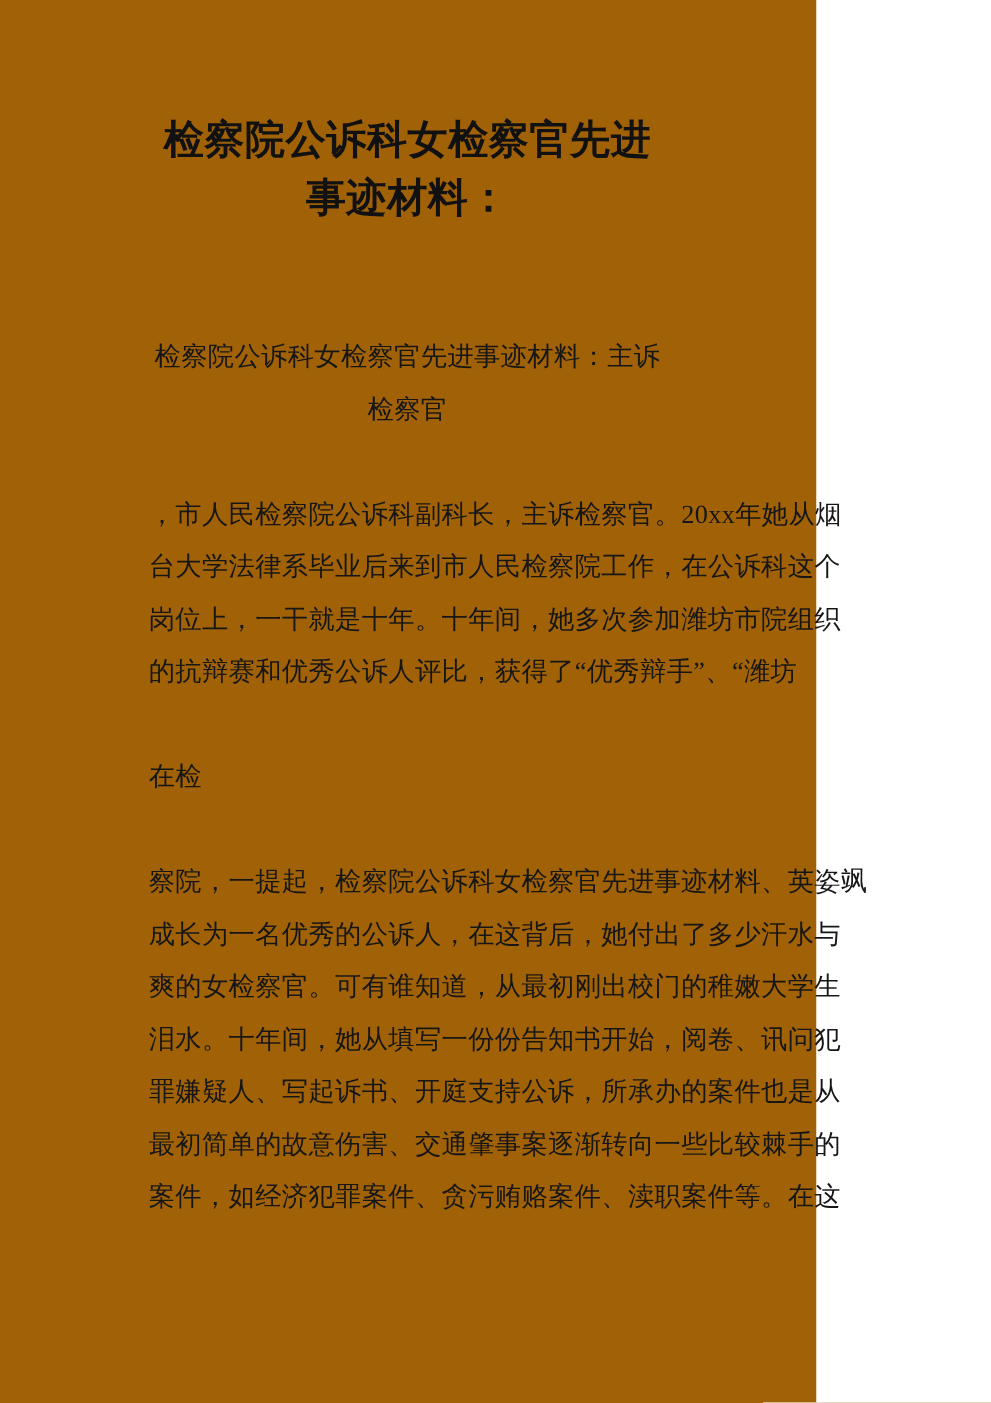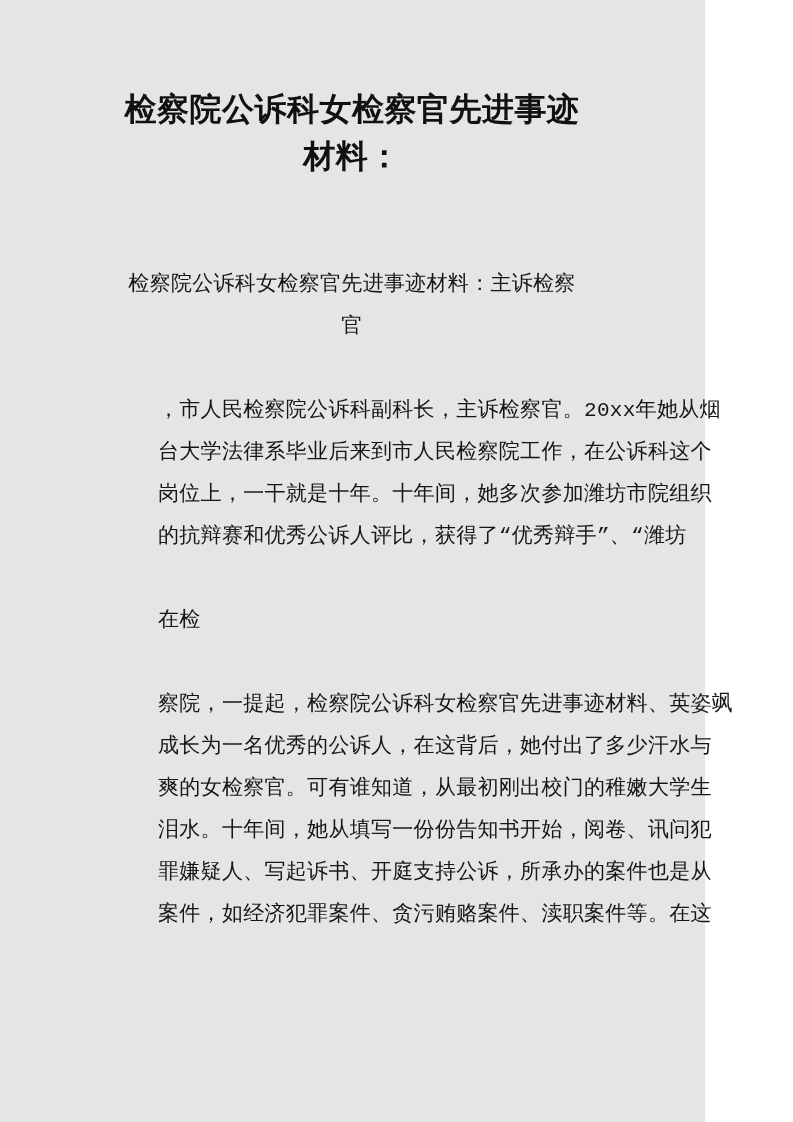--- a/index.html
+++ b/index.html
@@ -9,25 +9,24 @@
   }
   body {
     width: 793px;
     height: 1122px;
     overflow: hidden;
     font-family: "Liberation Serif", "DejaVu Serif", serif;
     color: #161616;
   }
   .page {
     box-sizing: border-box;
-    width: 705px;
+    width: 653px;
     height: 1122px;
     padding: 88px 120px 0 119px;
-    background: #e5e5e5;
-    font-family: Liberation Mono, monospace;
+    background: #a16207;
   }
   .doc-title {
     margin: 0 0 0 0;
     font-size: 32px;
     line-height: 47px;
     font-weight: 700;
     text-align: center;
     letter-spacing: 0.5px;
     color: #111111;
   }
@@ -43,21 +42,20 @@
   }
   .paragraph {
     margin: 0 0 42px 0;
     font-size: 21px;
     line-height: 42px;
     letter-spacing: 0.3px;
   }
   .body-line {
     display: block;
     white-space: nowrap;
-    margin-left: 39px;
   }
 </style>
 </head>
 <body>
 
 <div class="page">
 
   <h1 class="doc-title">
     <span class="title-line">检察院公诉科女检察官先进事迹材料：</span>
   </h1>
@@ -74,16 +72,17 @@
   <div class="paragraph">
     <span class="body-line">在检</span>
   </div>
 
   <div class="paragraph">
     <span class="body-line">察院，一提起，检察院公诉科女检察官先进事迹材料、英姿飒</span>
     <span class="body-line">成长为一名优秀的公诉人，在这背后，她付出了多少汗水与</span>
     <span class="body-line">爽的女检察官。可有谁知道，从最初刚出校门的稚嫩大学生</span>
     <span class="body-line">泪水。十年间，她从填写一份份告知书开始，阅卷、讯问犯</span>
     <span class="body-line">罪嫌疑人、写起诉书、开庭支持公诉，所承办的案件也是从</span>
+    <span class="body-line">最初简单的故意伤害、交通肇事案逐渐转向一些比较棘手的</span>
     <span class="body-line">案件，如经济犯罪案件、贪污贿赂案件、渎职案件等。在这</span>
   </div>
 
 </div>
 
 </body></html>

